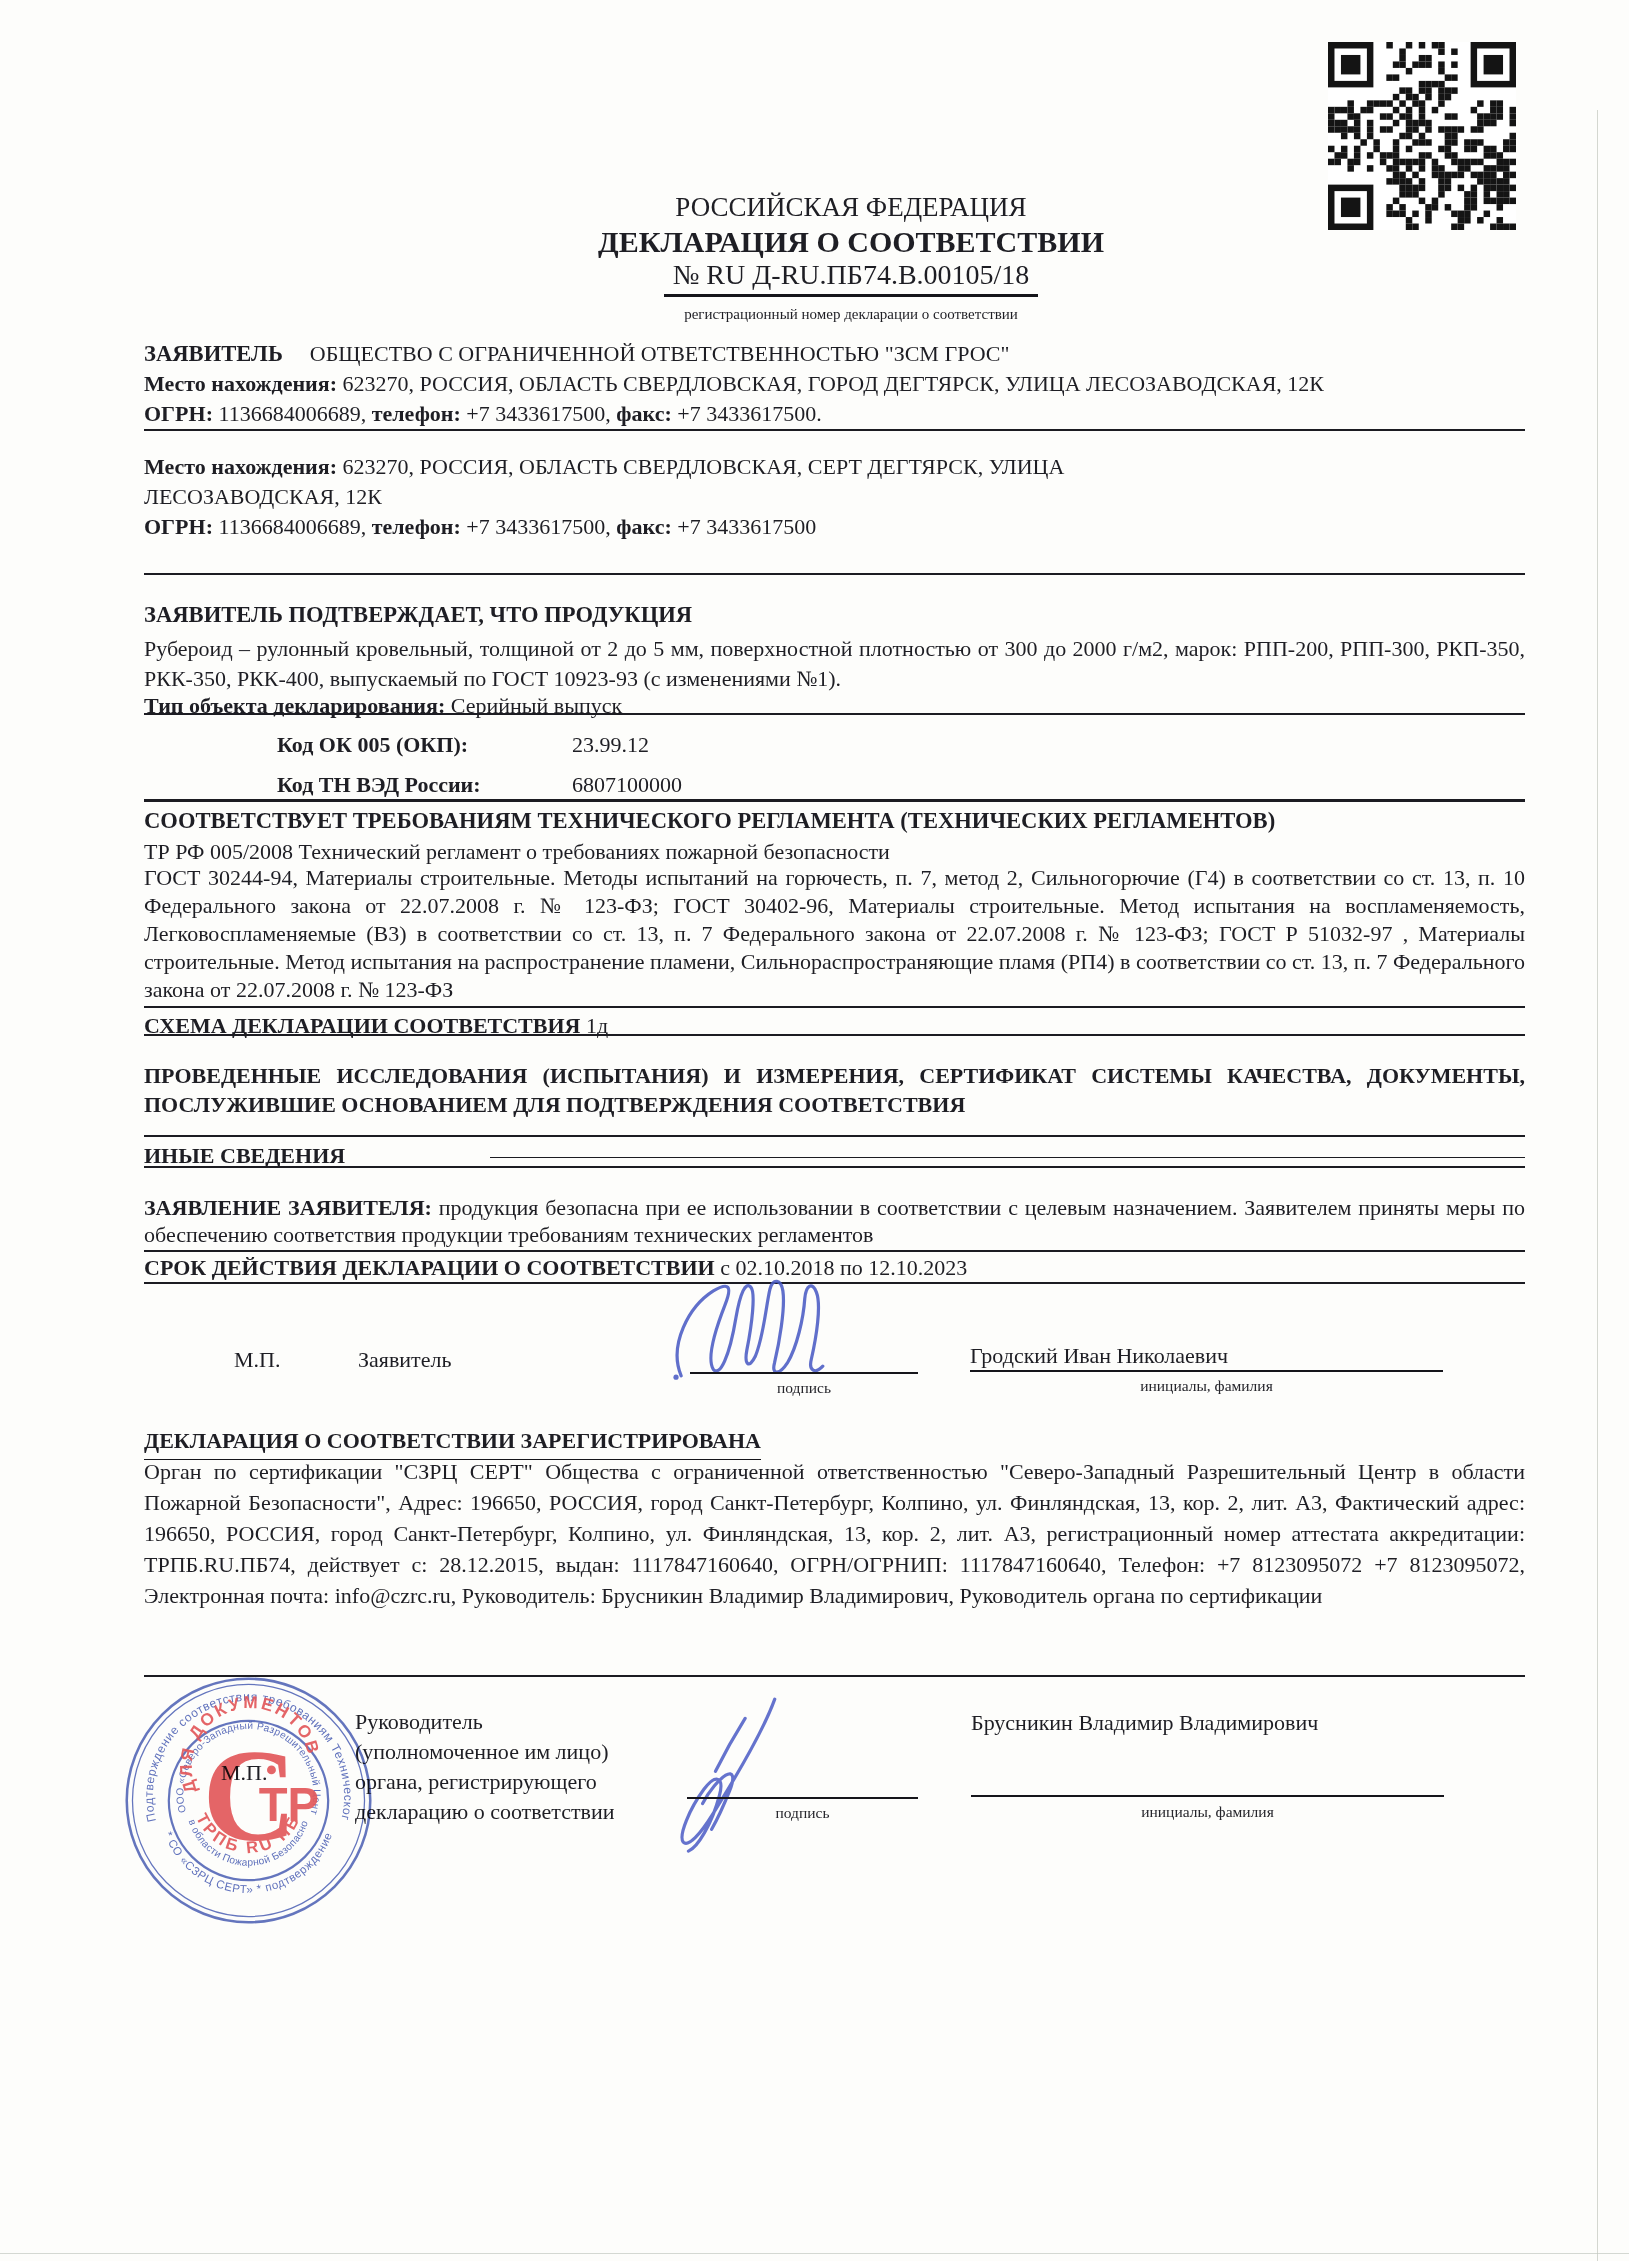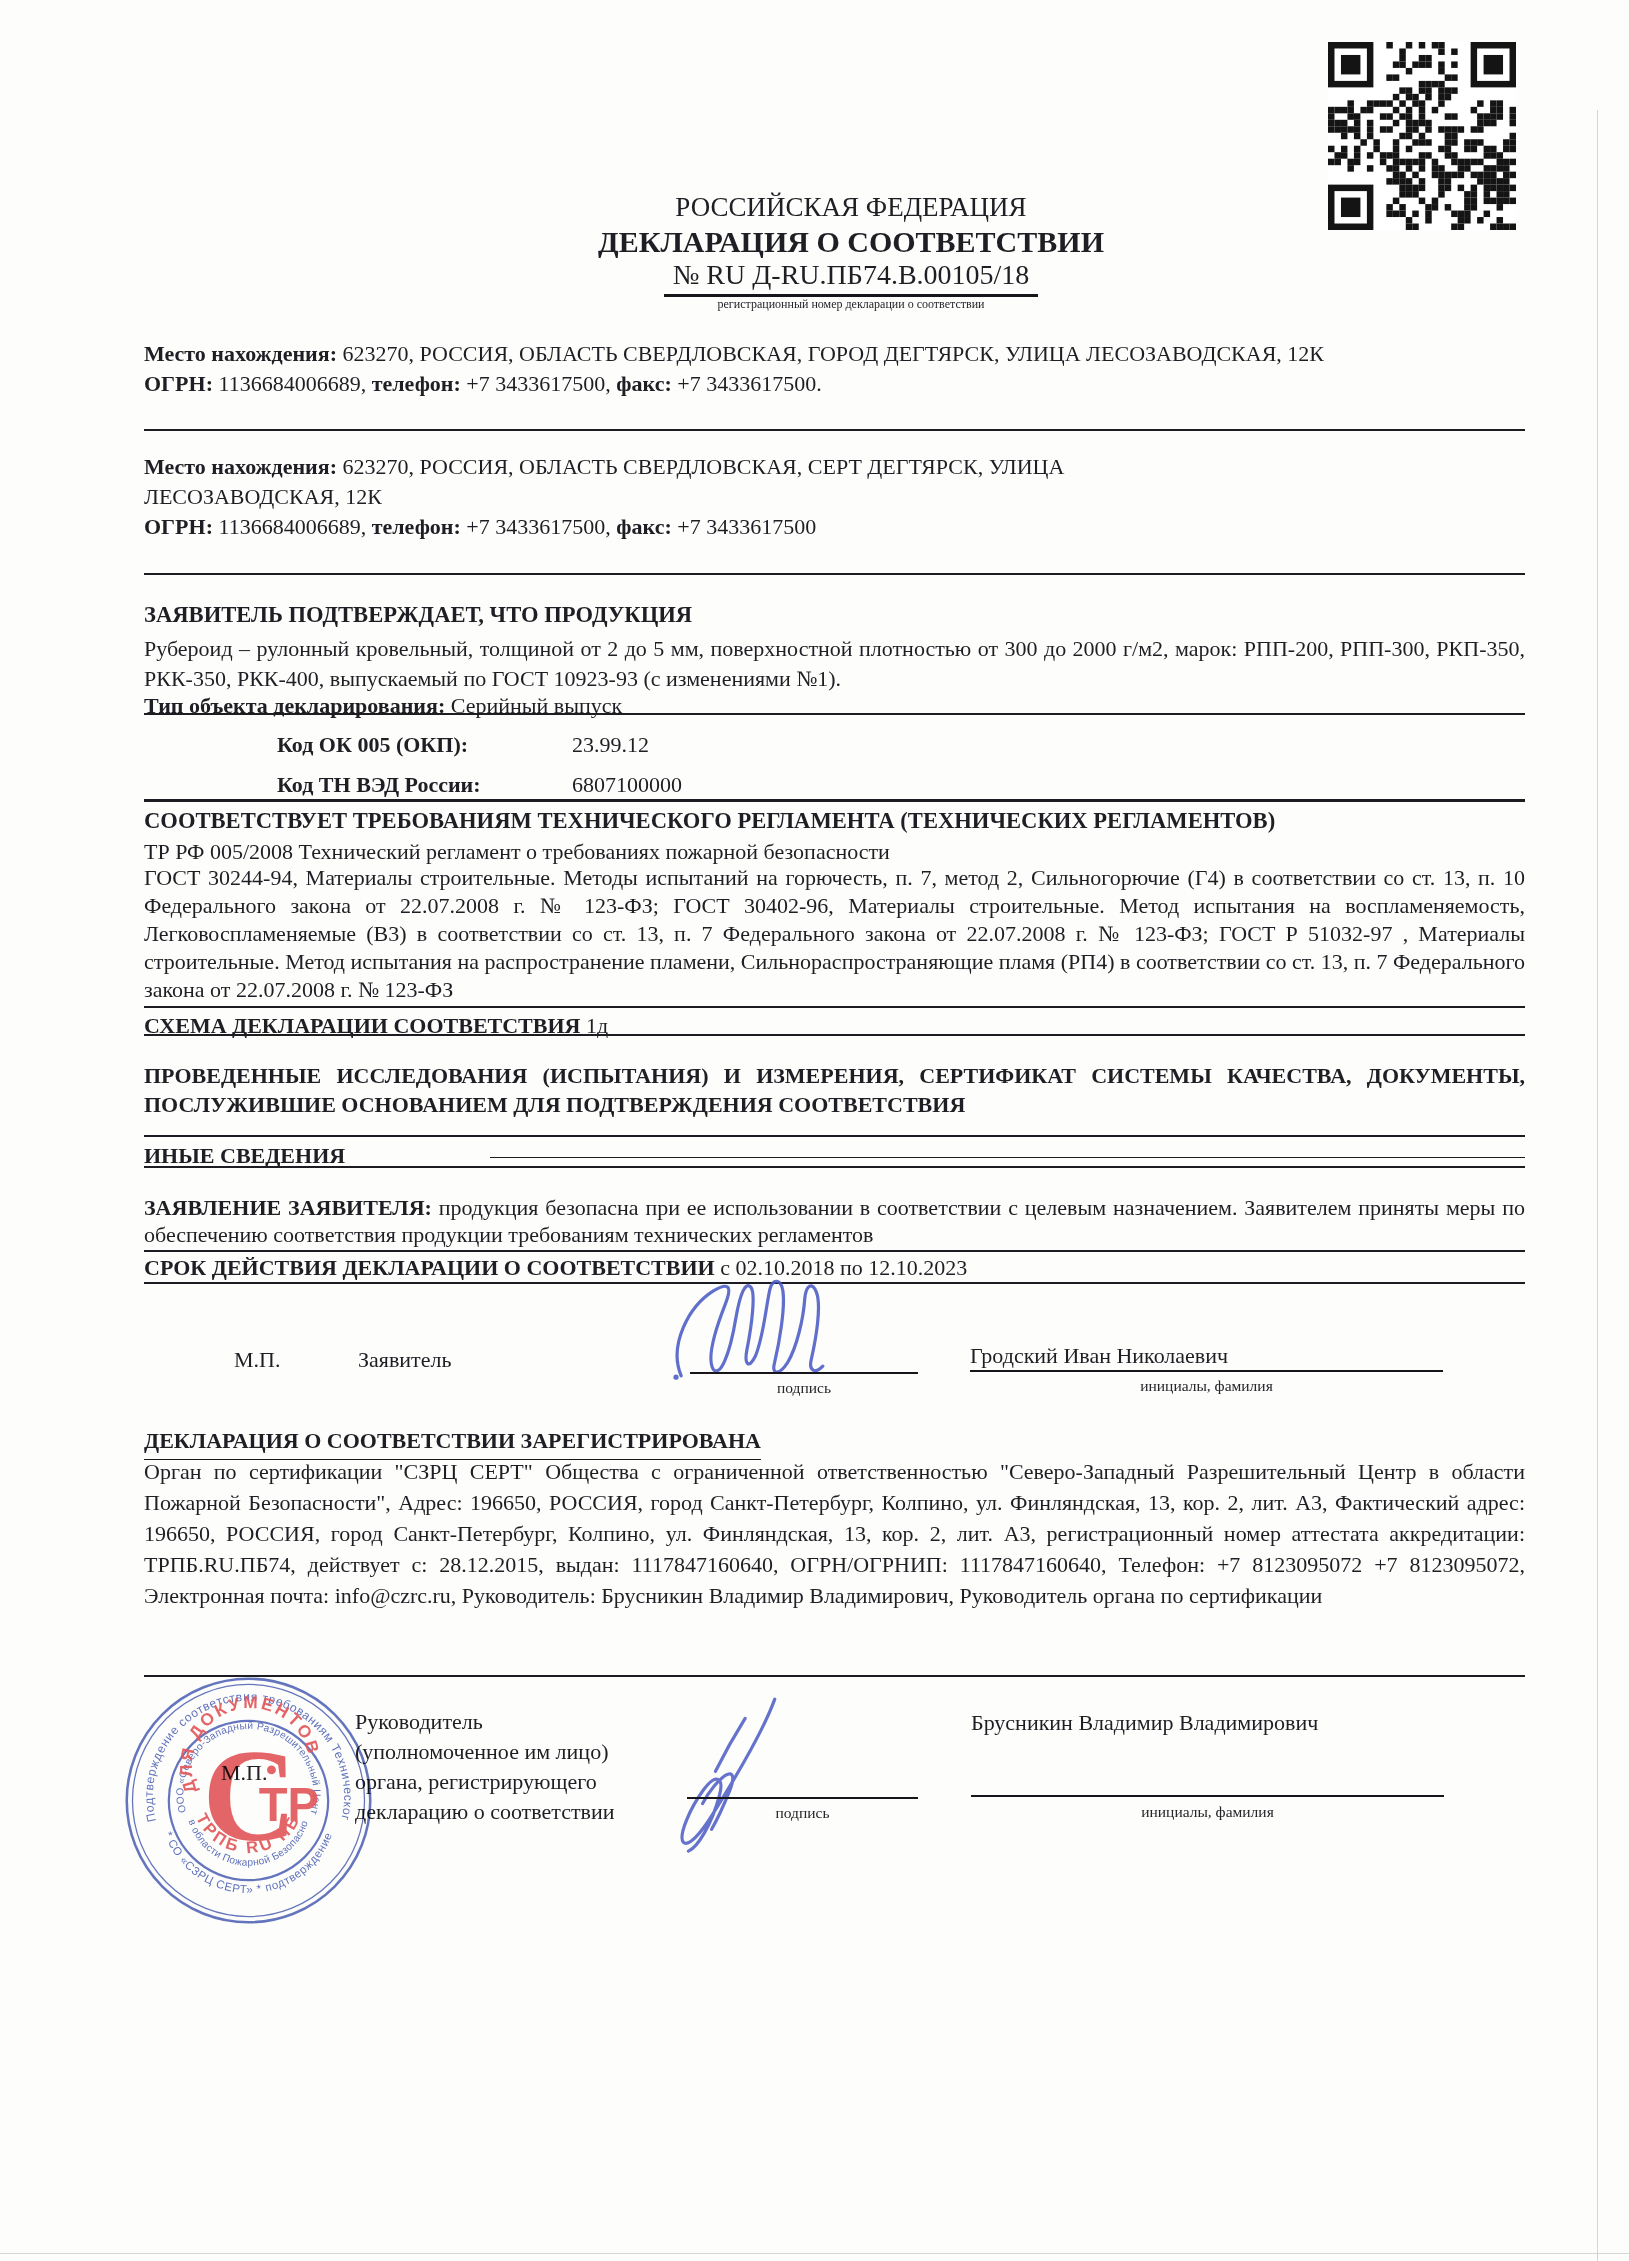--- a/index.html
+++ b/index.html
@@ -327,23 +327,26 @@
     <rect x="0" y="220" width="70" height="70" fill="#141414"></rect>
     <rect x="10" y="230" width="50" height="50" fill="#fff"></rect>
     <rect x="20" y="240" width="30" height="30" fill="#141414"></rect>
   </svg>
 
 <div class="abs center" style="left:161px;top:192px;width:1380px;font-size:27px;line-height:30px;">РОССИЙСКАЯ ФЕДЕРАЦИЯ</div>
 <div class="abs center" style="left:161px;top:226px;width:1380px;font-size:30px;line-height:32px;font-weight:bold;">ДЕКЛАРАЦИЯ О СООТВЕТСТВИИ</div>
 <div class="abs center" style="left:161px;top:259px;width:1380px;font-size:28px;line-height:31px;">
   <span style="display:inline-block;border-bottom:3.2px solid #15151a;padding:0 9px 3.9px 9px;">№ RU Д-RU.ПБ74.В.00105/18</span>
 </div>
-<div class="abs center" style="left:161px;top:296px;width:1380px;font-size:12px;line-height:16px;">регистрационный номер декларации о соответствии</div>
+<div class="abs center" style="left:161px;top:306px;width:1380px;font-size:15px;line-height:16px;">регистрационный номер декларации о соответствии</div>
 
 <div class="abs content" style="top:339px;">
+  <div>
+    <span class="heading-lg">ЗАЯВИТЕЛЬ</span><span class="company">ОБЩЕСТВО С ОГРАНИЧЕННОЙ ОТВЕТСТВЕННОСТЬЮ "ЗСМ ГРОС"</span>
+  </div>
   <div><b>Место нахождения:</b><span> 623270, РОССИЯ, ОБЛАСТЬ СВЕРДЛОВСКАЯ, ГОРОД ДЕГТЯРСК, УЛИЦА ЛЕСОЗАВОДСКАЯ, 12К</span></div>
   <div><b>ОГРН:</b><span> 1136684006689, </span><b>телефон:</b><span> +7 3433617500, </span><b>факс:</b><span> +7 3433617500.</span></div>
 </div>
 <div class="rule" style="left:144px;top:429px;width:1381px;"></div>
 
 <div class="abs content" style="top:452px;">
   <div><b>Место нахождения:</b><span> 623270, РОССИЯ, ОБЛАСТЬ СВЕРДЛОВСКАЯ, СЕРТ ДЕГТЯРСК, УЛИЦА</span></div>
   <div>ЛЕСОЗАВОДСКАЯ, 12К</div>
   <div><b>ОГРН:</b><span> 1136684006689, </span><b>телефон:</b><span> +7 3433617500, </span><b>факс:</b><span> +7 3433617500</span></div>
 </div>

